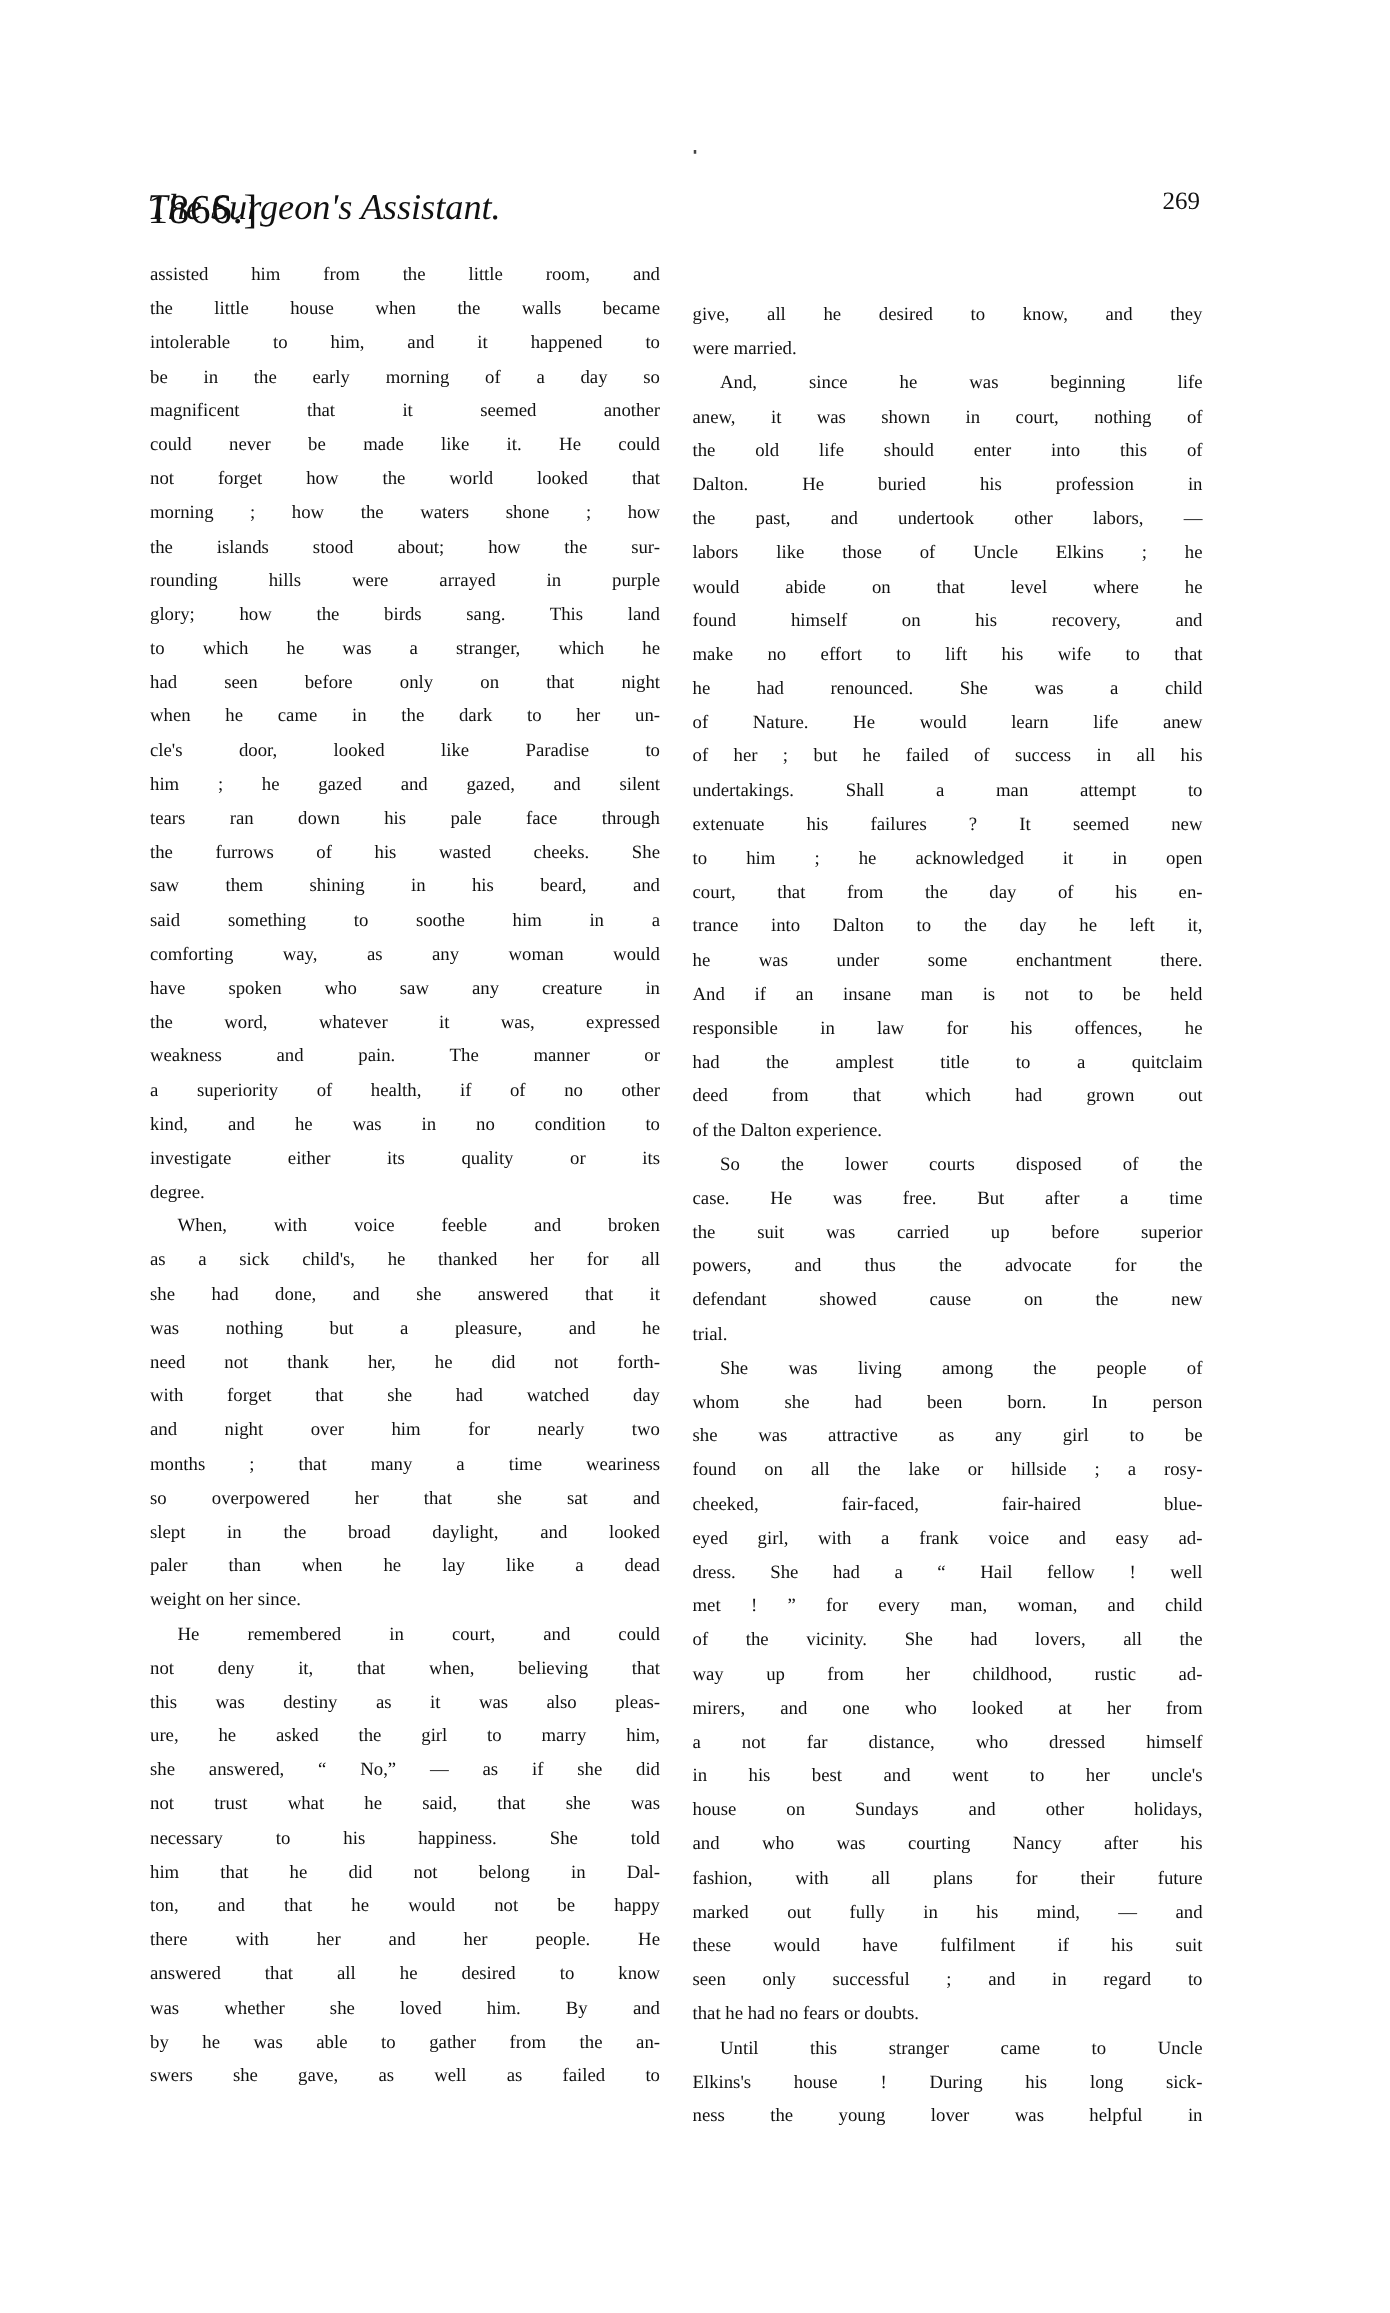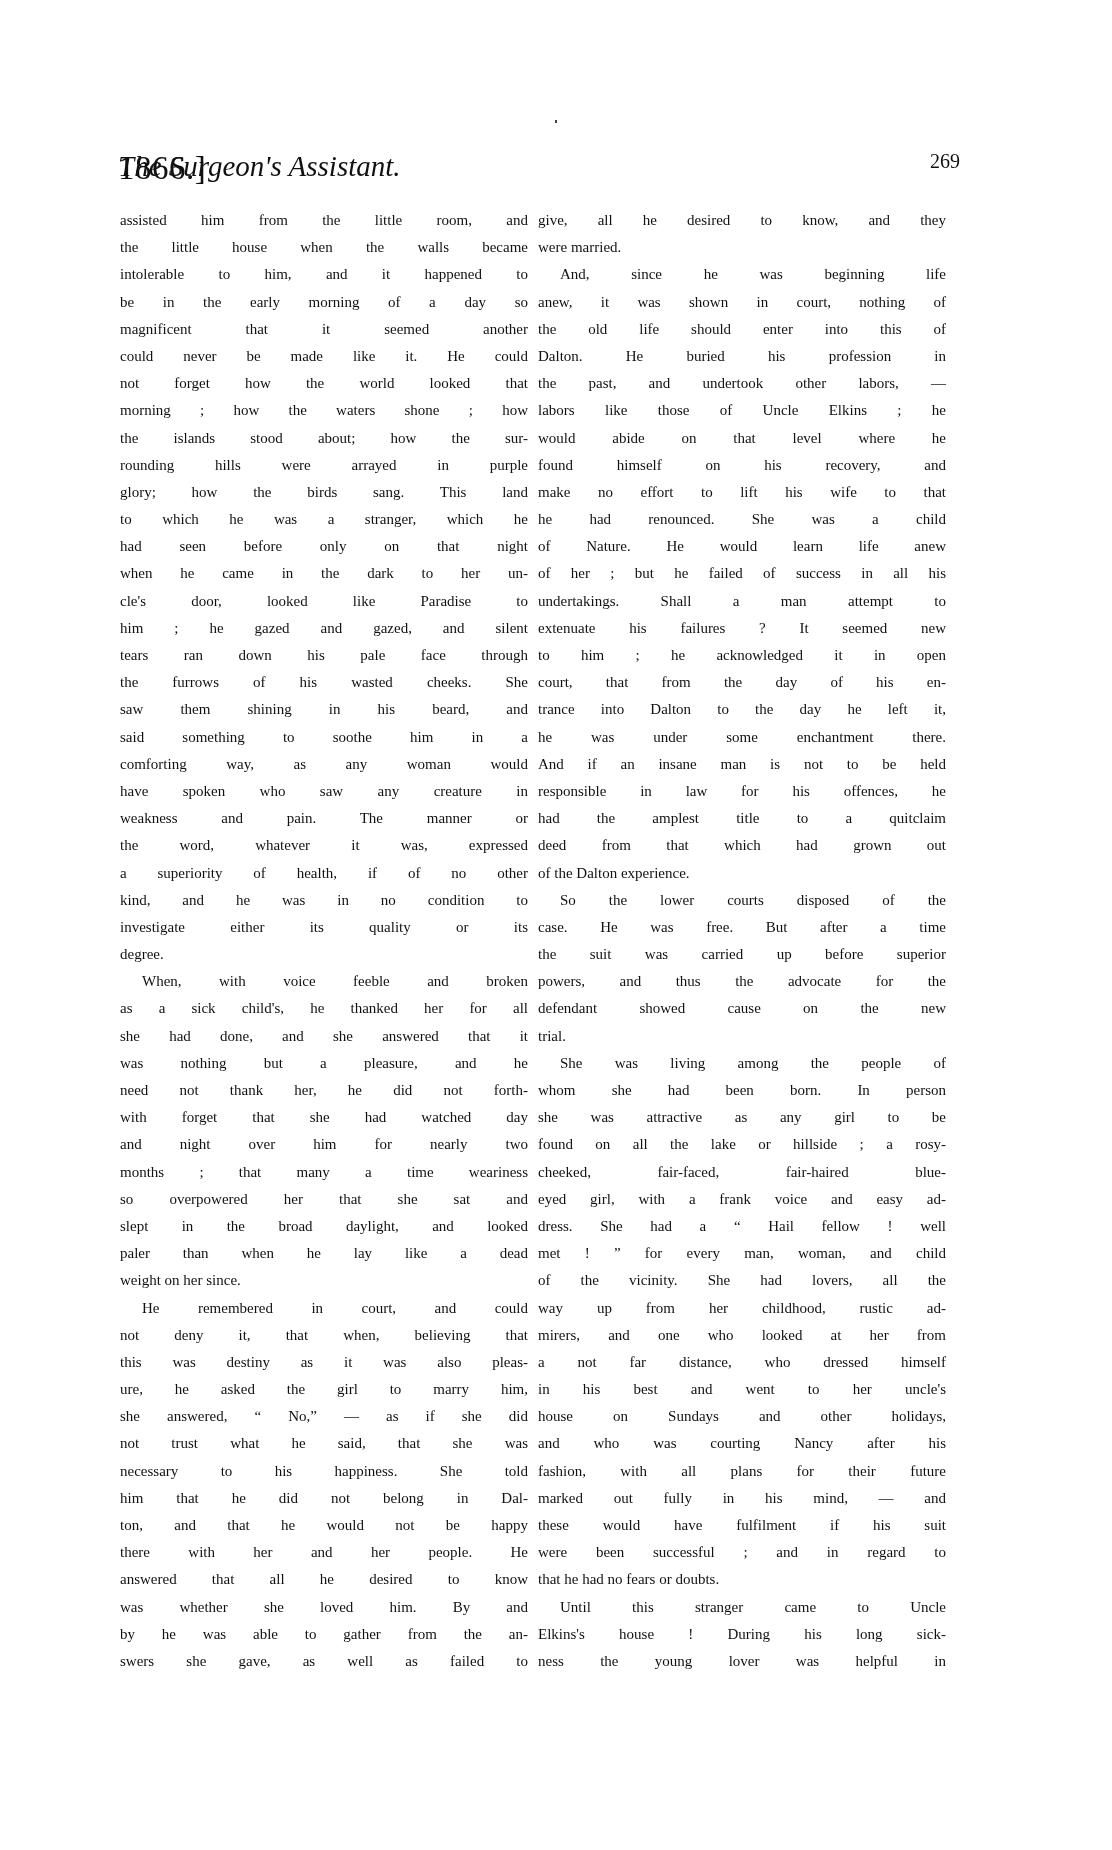--- a/index.html
+++ b/index.html
@@ -8,21 +8,21 @@
   .page { position: absolute; left: 0; top: 0; width: 1112px; height: 1850px; }
   .speck { position: absolute; width: 2px; height: 3px; background: #444; }
   .header { position: absolute; top: 150px; left: 118px; width: 846px; height: 40px; }
   .hdr-year { position: absolute; left: 0; top: 0; font-size: 33px; letter-spacing: 0.5px; }
   .hdr-title { position: absolute; left: 0; right: 0; top: 0; text-align: left;
                font-style: italic; font-size: 29px; }
   .hdr-page { position: absolute; right: 4px; top: 0; font-size: 20px; }
   .col { position: absolute; top: 207px; width: 408px; font-size: 15px;
          line-height: 27.2px; }
   .col-left { left: 120px; }
-  .col-right { left: 538px; }
+  .col-right { left: 554px; margin-top: 32px; }
   .line { display: block; white-space: nowrap; text-align: justify;
           text-align-last: justify; height: 27.2px; overflow: visible; }
   .line.last { text-align-last: left; }
   .line.indent { padding-left: 22px; }
 </style>
 </head>
 <body>
 
 <div class="page">
   <div class="speck" style="left:555px;top:120px;"></div>
@@ -49,22 +49,22 @@
       <span class="line">had seen before only on that night</span>
       <span class="line">when he came in the dark to her un-</span>
       <span class="line">cle's door, looked like Paradise to</span>
       <span class="line">him ; he gazed and gazed, and silent</span>
       <span class="line">tears ran down his pale face through</span>
       <span class="line">the furrows of his wasted cheeks.  She</span>
       <span class="line">saw them shining in his beard, and</span>
       <span class="line">said something to soothe him in a</span>
       <span class="line">comforting way, as any woman would</span>
       <span class="line">have spoken who saw any creature in</span>
+      <span class="line">the word, whatever it was, expressed</span>
       <span class="line">weakness and pain.  The manner or</span>
-      <span class="line">the word, whatever it was, expressed</span>
       <span class="line">a superiority of health, if of no other</span>
       <span class="line">kind, and he was in no condition to</span>
       <span class="line">investigate either its quality or its</span>
       <span class="line last">degree.</span>
       <span class="line indent">When, with voice feeble and broken</span>
       <span class="line">as a sick child's, he thanked her for all</span>
       <span class="line">she had done, and she answered that it</span>
       <span class="line">was nothing but a pleasure, and he</span>
       <span class="line">need not thank her, he did not forth-</span>
       <span class="line">with forget that she had watched day</span>
@@ -132,19 +132,19 @@
       <span class="line">of the vicinity.  She had lovers, all the</span>
       <span class="line">way up from her childhood, rustic ad-</span>
       <span class="line">mirers, and one who looked at her from</span>
       <span class="line">a not far distance, who dressed himself</span>
       <span class="line">in his best and went to her uncle's</span>
       <span class="line">house on Sundays and other holidays,</span>
       <span class="line">and who was courting Nancy after his</span>
       <span class="line">fashion, with all plans for their future</span>
       <span class="line">marked out fully in his mind, — and</span>
       <span class="line">these would have fulfilment if his suit</span>
-      <span class="line">were been successful ; and in regard to</span>
+      <span class="line">seen only successful ; and in regard to</span>
       <span class="line last">that he had no fears or doubts.</span>
       <span class="line indent">Until this stranger came to Uncle</span>
       <span class="line">Elkins's house !  During his long sick-</span>
       <span class="line">ness the young lover was helpful in</span>
     </div>
 </div>
 
 </body></html>

